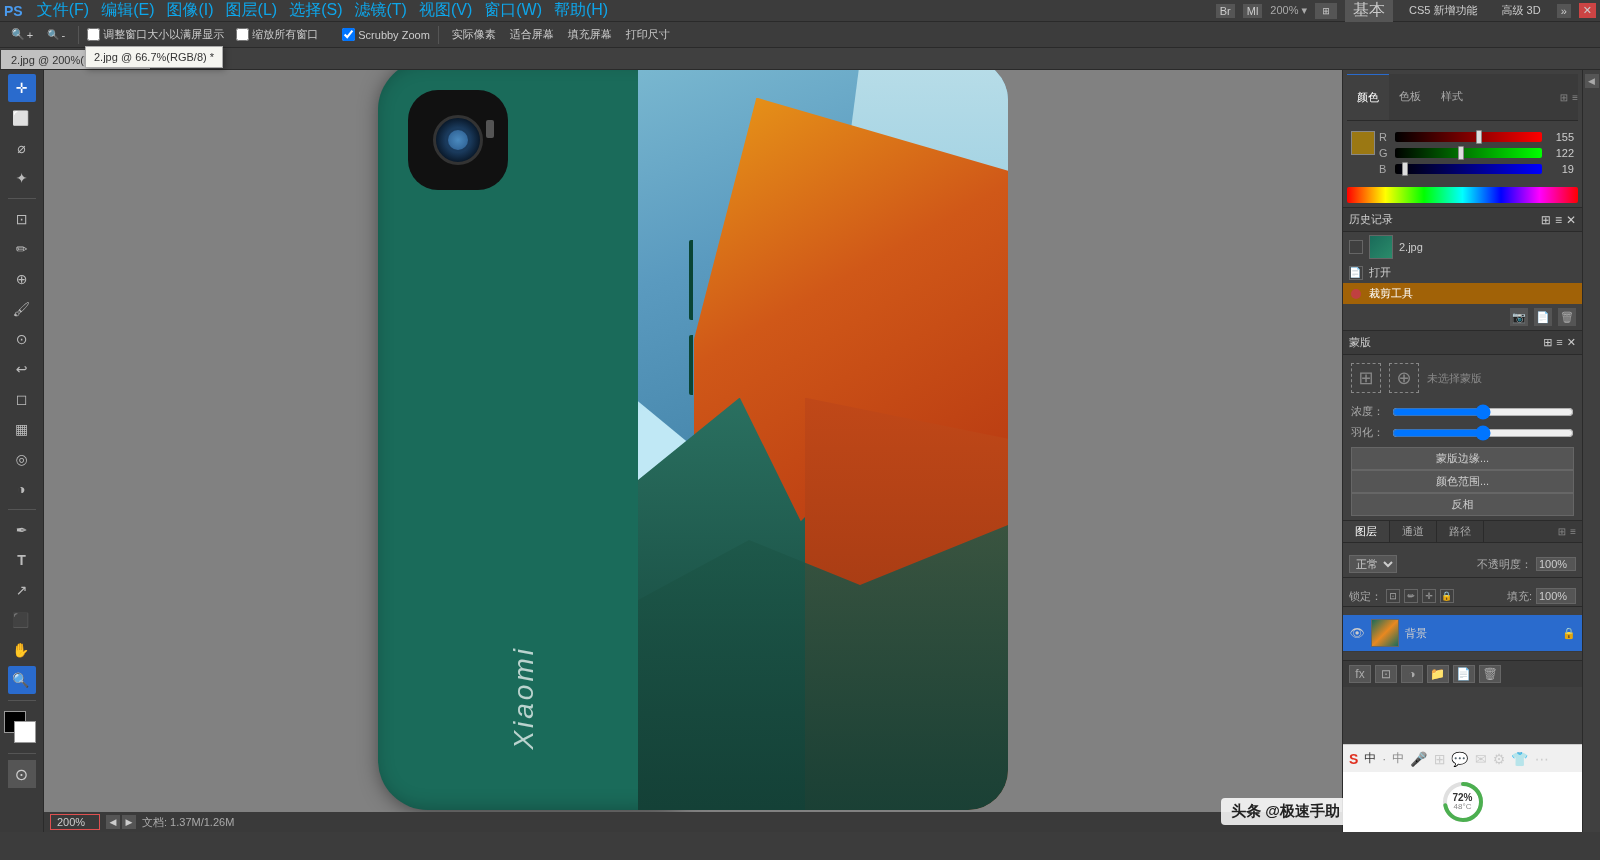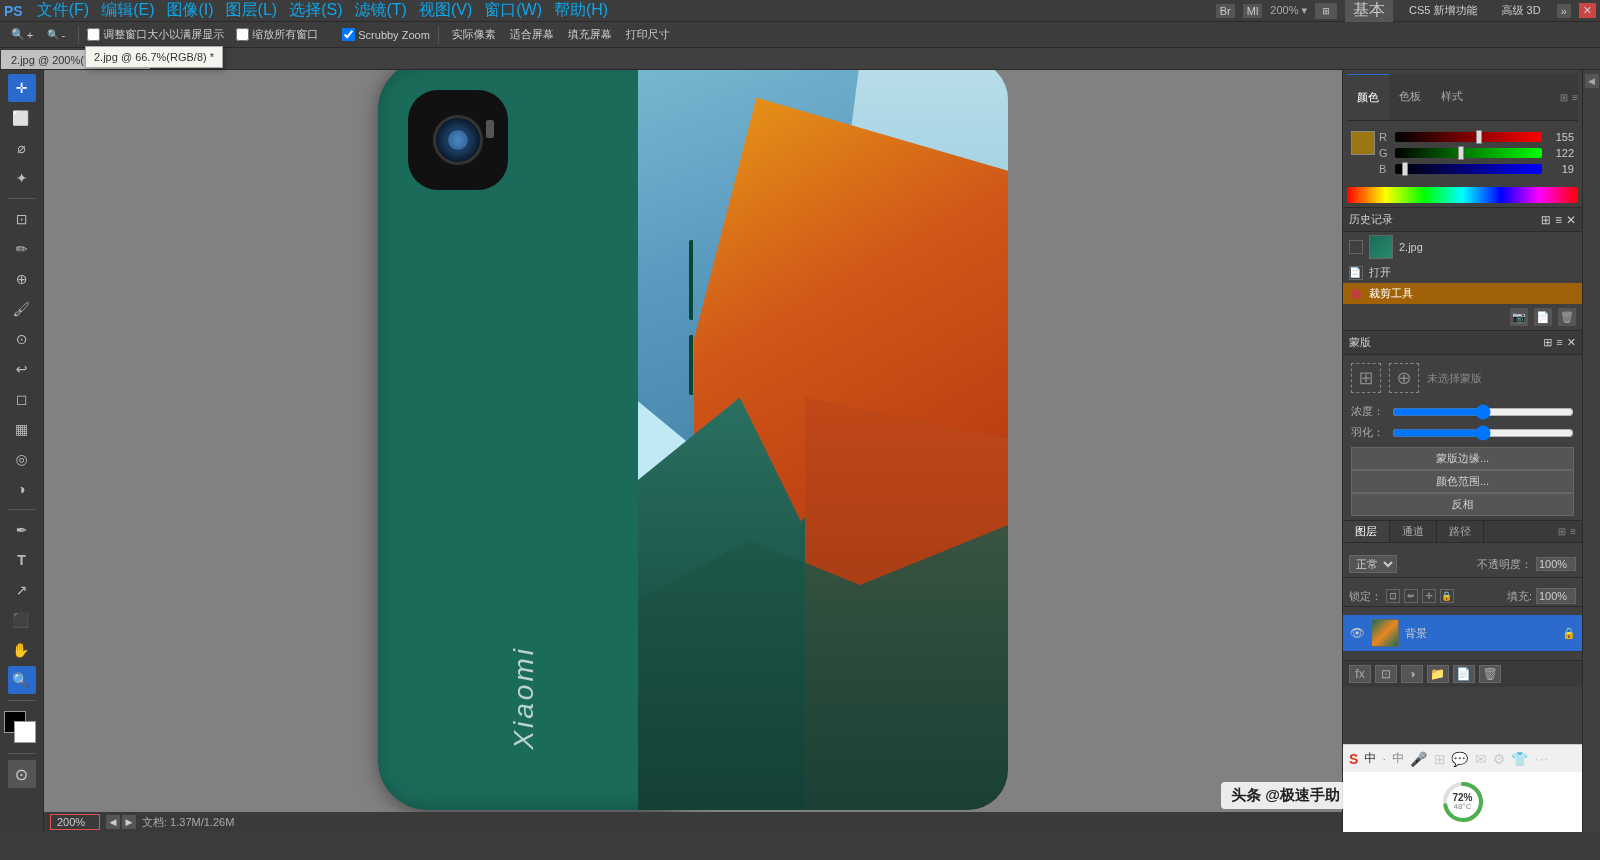--- a/index.html
+++ b/index.html
@@ -962,15 +962,15 @@
     </div>
 
   </div>
 
   <div id="far-right-panel">
     <div class="far-right-btn">◀</div>
   </div>
 
 </div>
 
-<div style="position:fixed;bottom:51px;right:250px;background:rgba(255,255,255,0.85);padding:4px 10px;border-radius:4px;font-size:15px;font-weight:bold;color:#222;z-index:999;">
+<div style="position:fixed;bottom:35px;right:250px;background:rgba(255,255,255,0.85);padding:4px 10px;border-radius:4px;font-size:15px;font-weight:bold;color:#222;z-index:999;">
   <span>头条 @极速手助</span>
 </div>
 
 </body></html>

